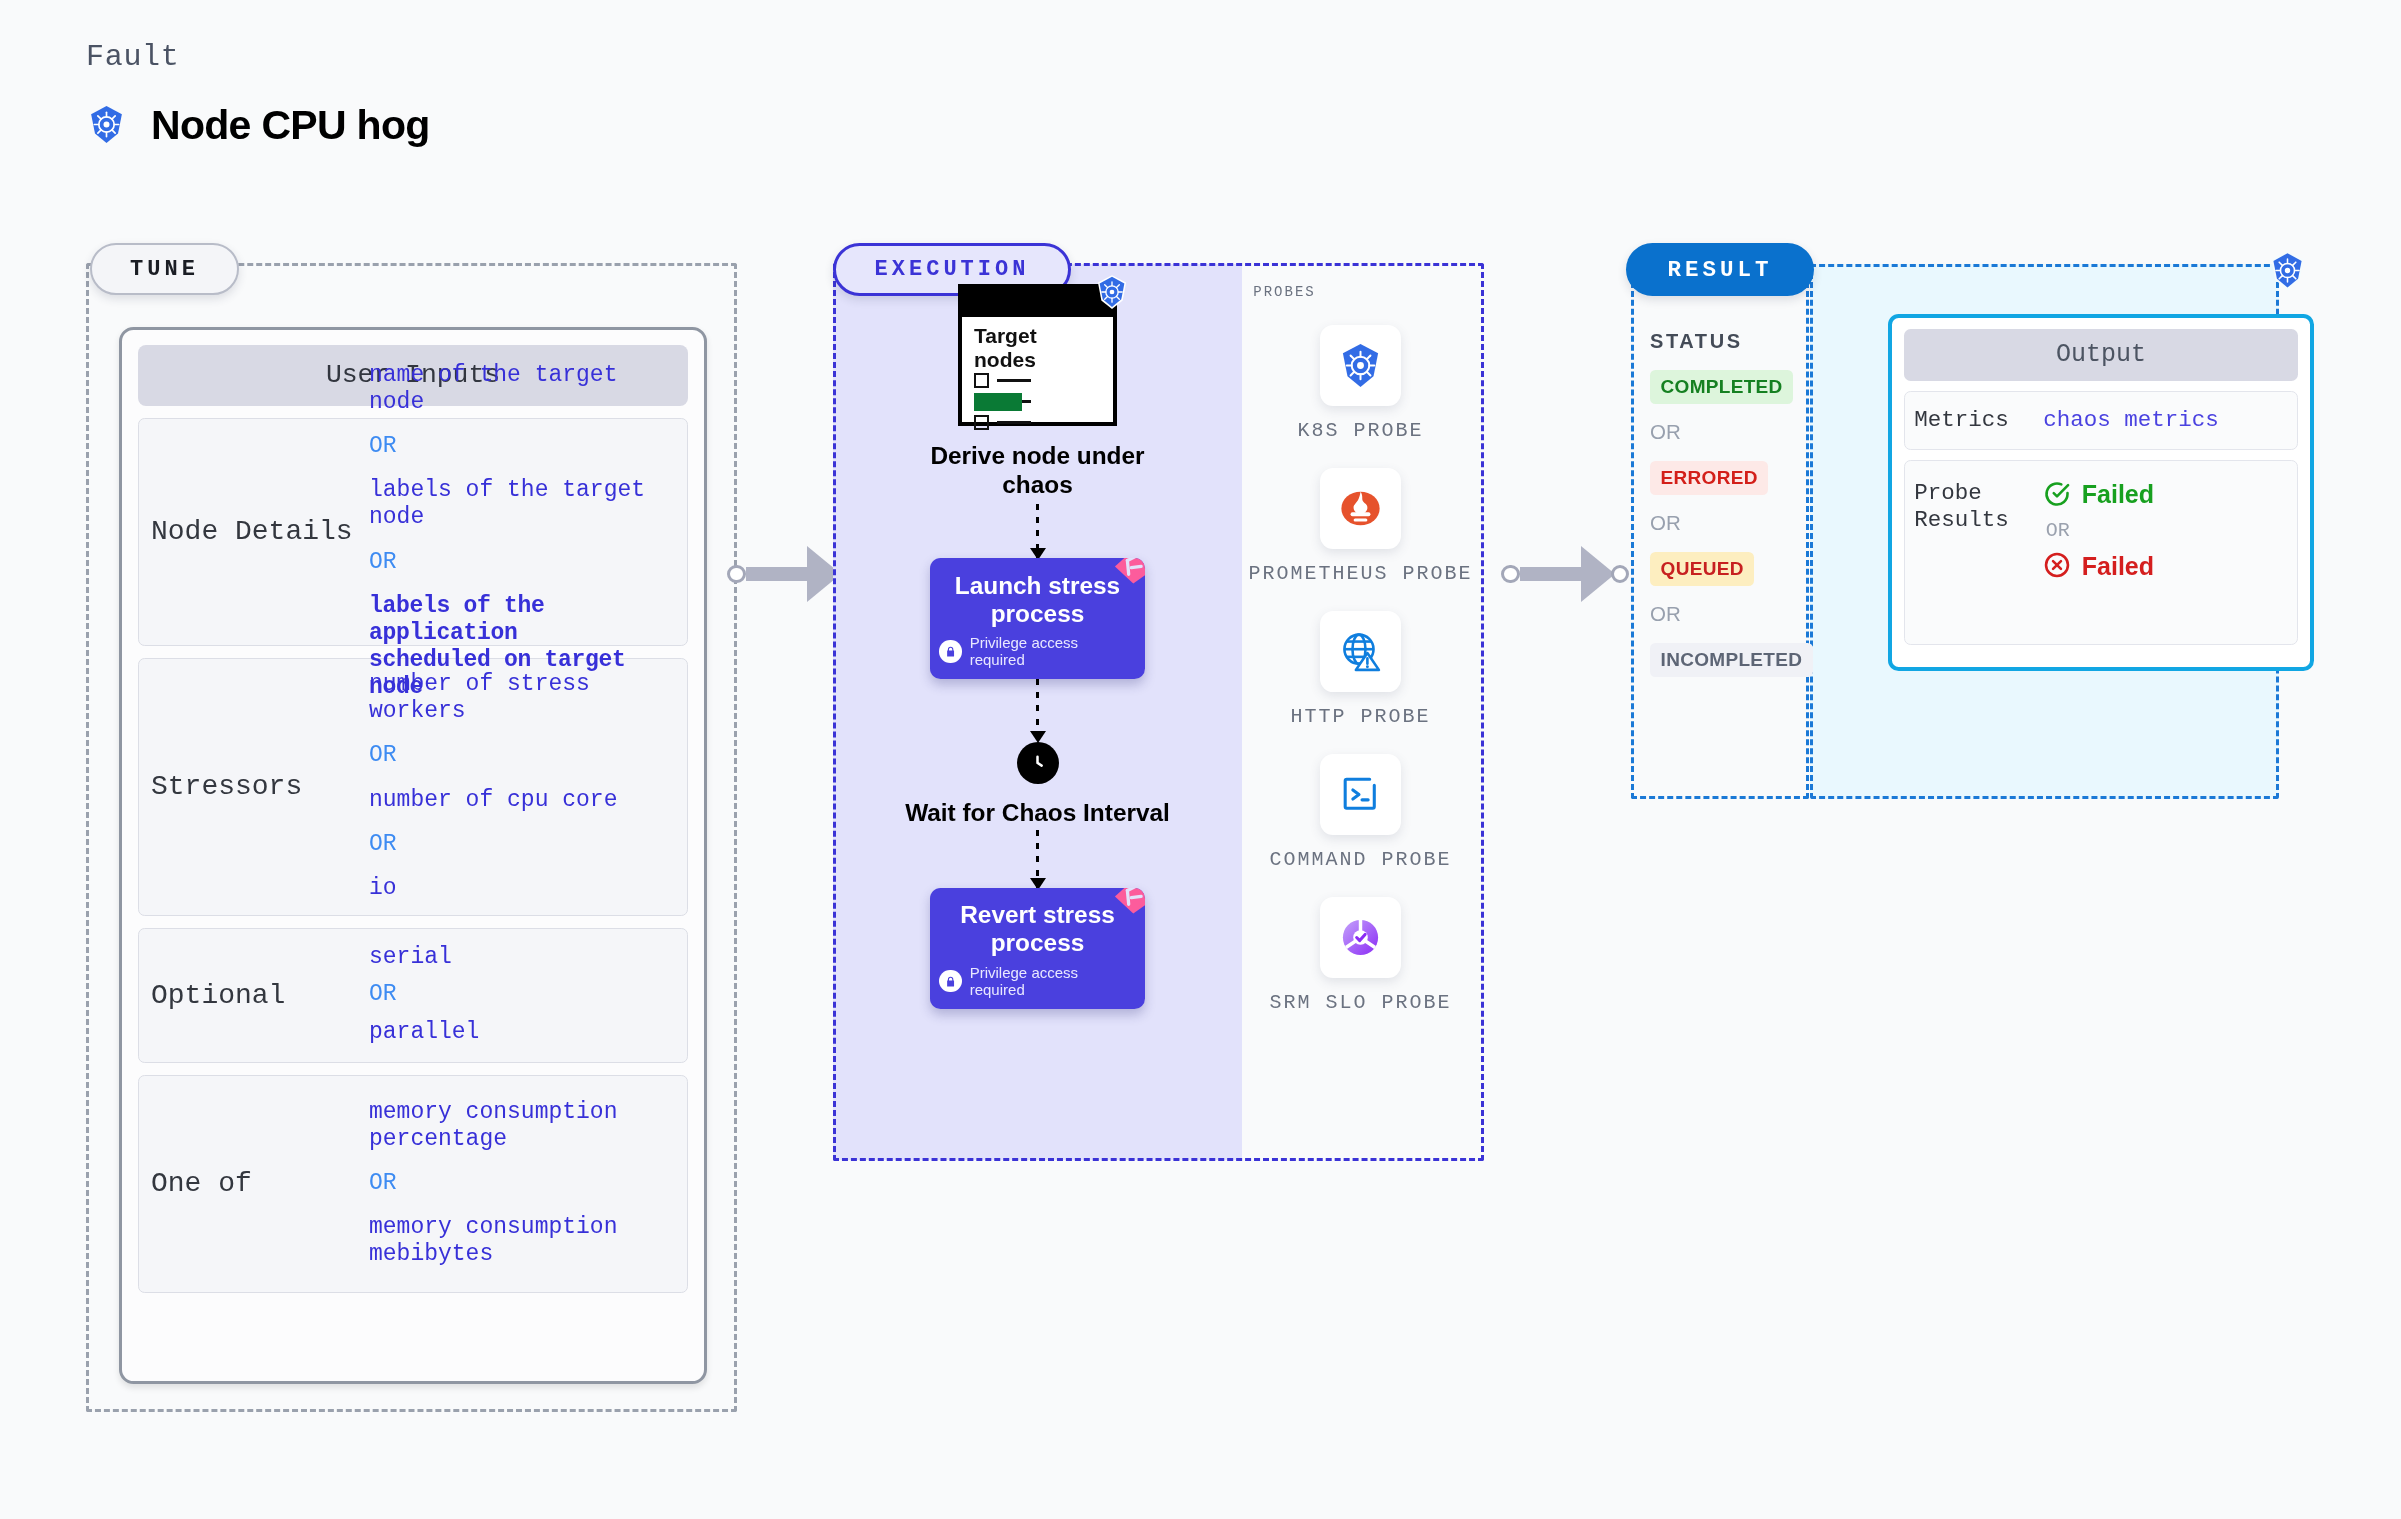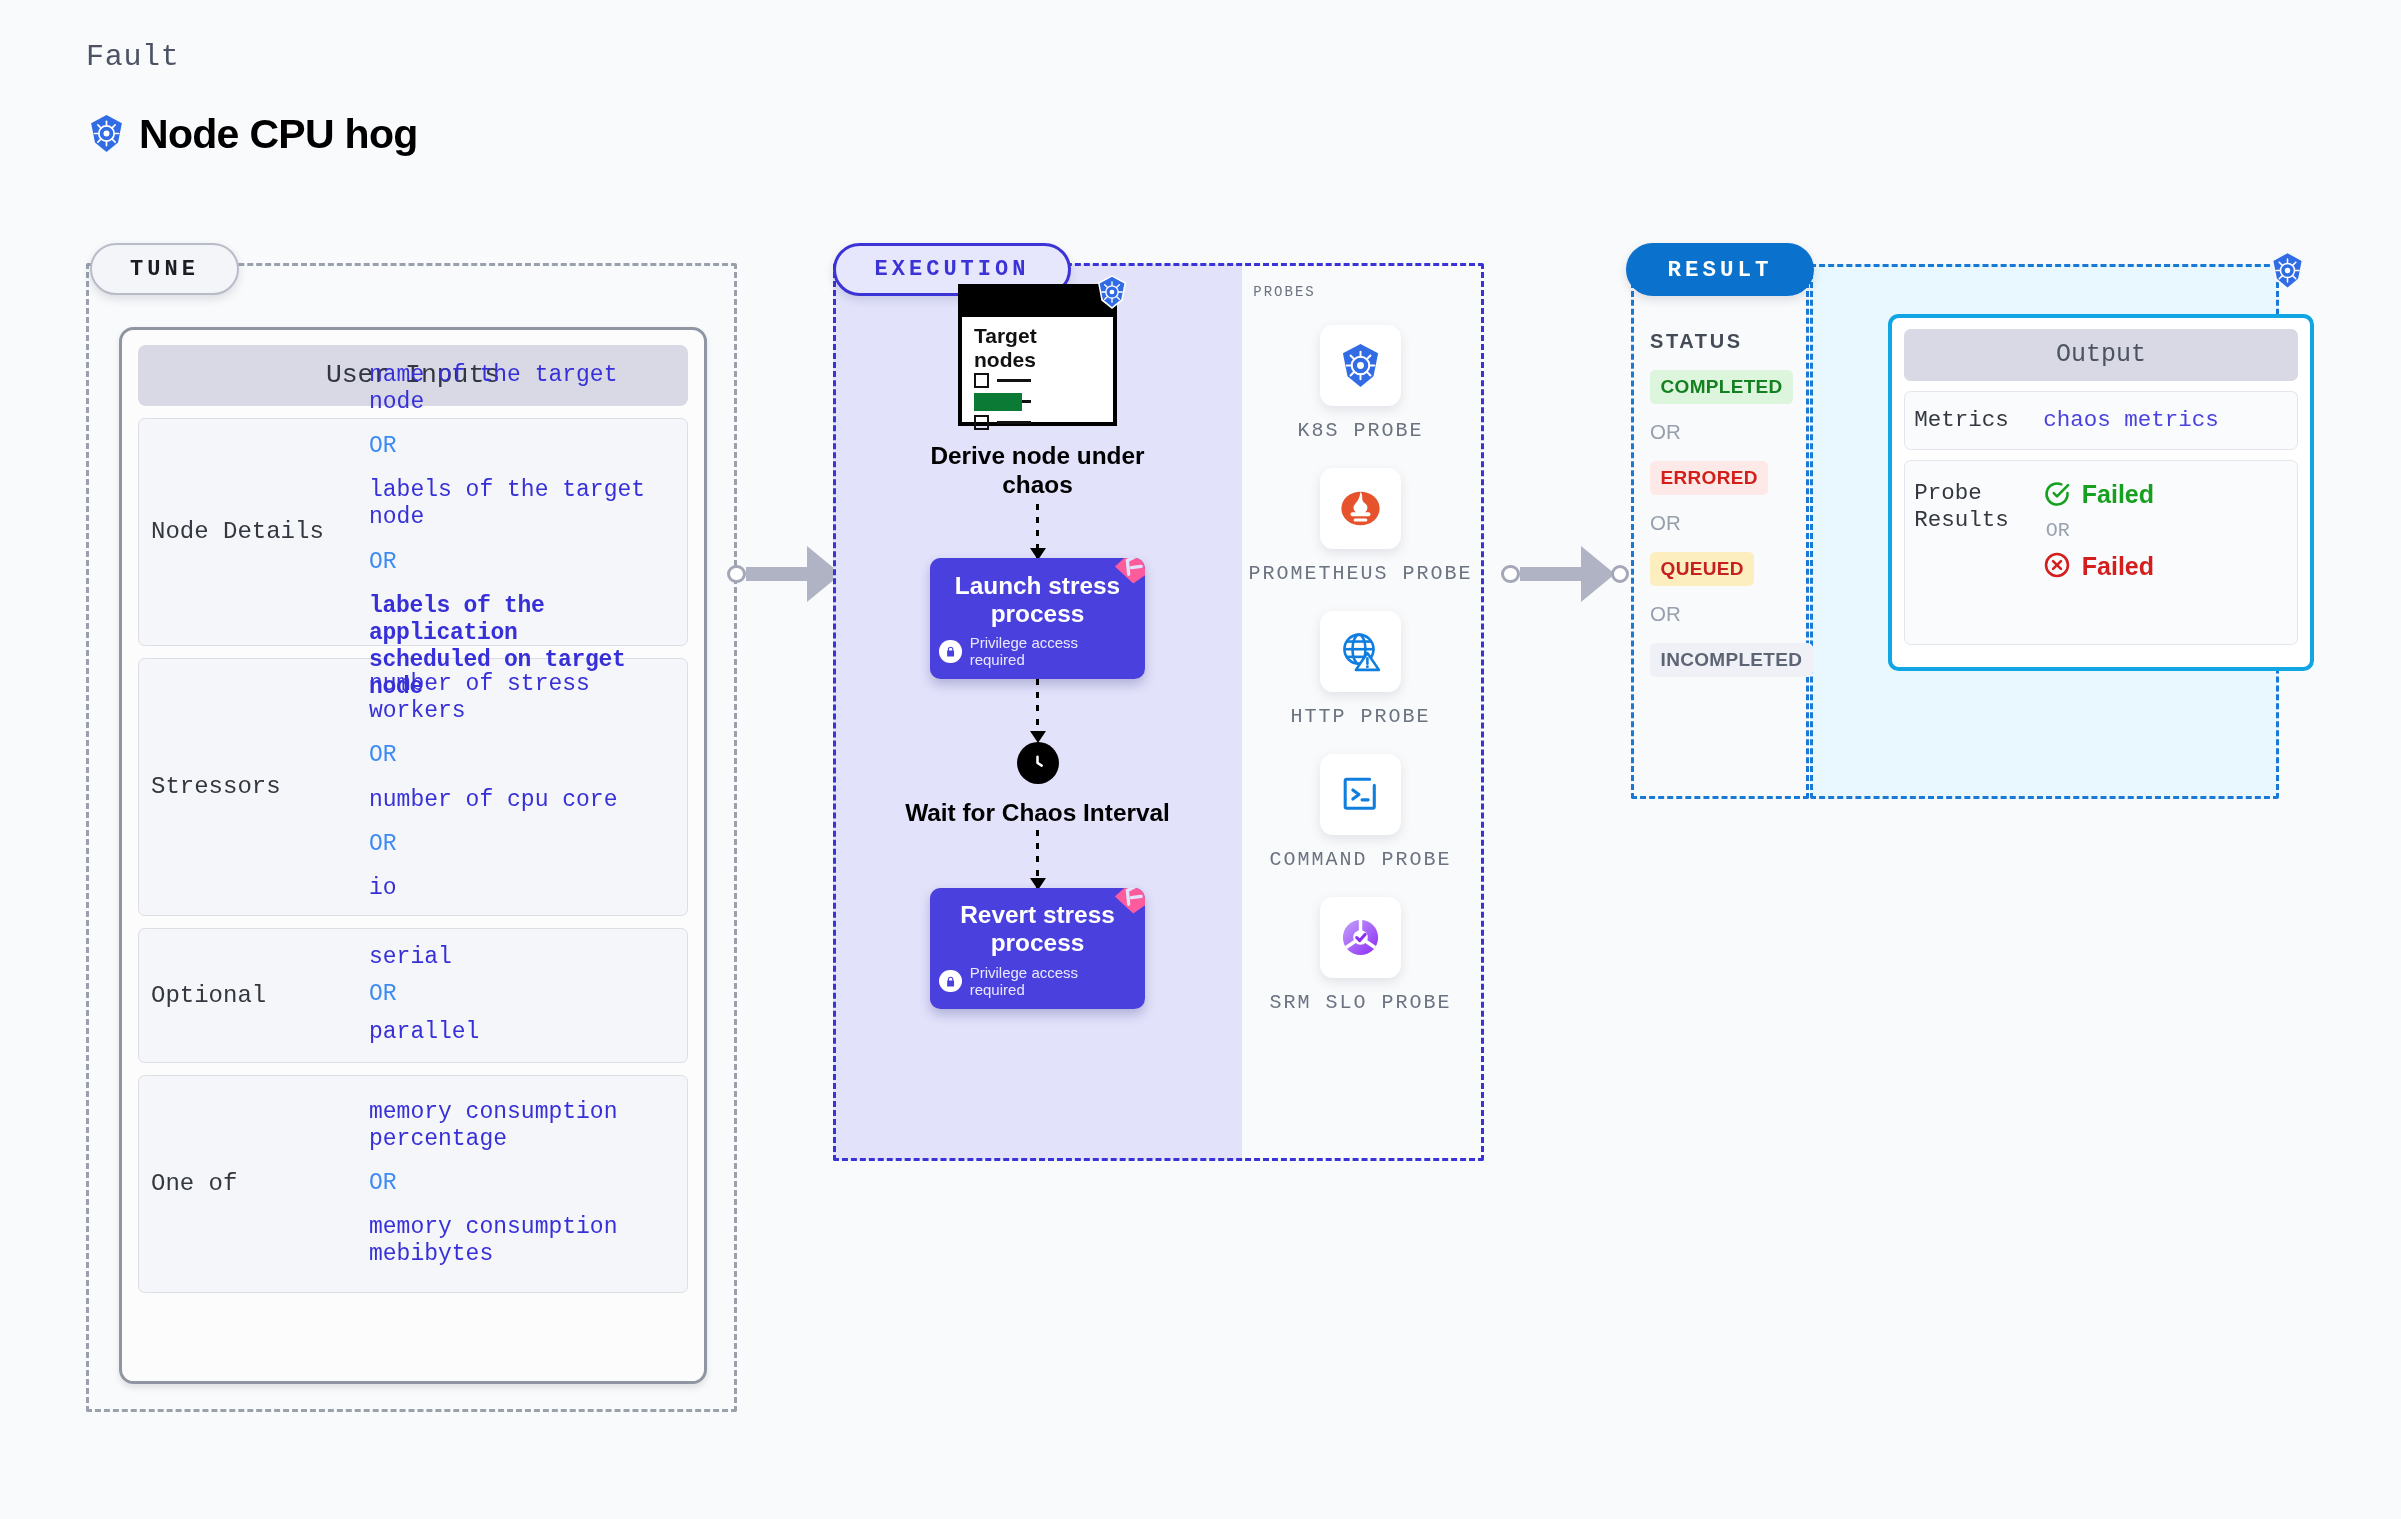--- a/index.html
+++ b/index.html
@@ -10,21 +10,21 @@
     overflow:hidden;
     position:relative;
   }
 
   
   #header{position:absolute;left:86px;top:40px;}
   #fault-label{
     font-family:"Liberation Mono", monospace;
     font-size:30px;color:#4b5364;letter-spacing:0.7px;
   }
-  #title-row{display:flex;align-items:center;gap:12px;margin-top:37px;}
+  #title-row{display:flex;align-items:center;gap:24px;margin-top:28px;}
   #title-text{font-size:41px;font-weight:bold;color:#000;letter-spacing:-0.7px;}
 
   
   .dashed-box{position:absolute;border-style:dashed;box-sizing:border-box;}
   .pill{
     position:absolute;display:flex;align-items:center;justify-content:center;
     border-radius:660px;box-sizing:border-box;
     font-family:"Liberation Mono", monospace;font-weight:bold;
     letter-spacing:4px;
     box-shadow:0 4px 9.2px rgba(40,50,80,.14);
@@ -46,21 +46,21 @@
     display:flex;align-items:center;justify-content:center;
     font-family:"Liberation Mono", monospace;font-size:26.4px;color:#32363f;
   }
   .tune-row{
     margin-top:12px;background:#f5f6f9;border:1.3px solid #dcdee6;border-radius:6.6px;
     display:flex;align-items:center;box-sizing:border-box;
     padding:17px 6.6px 17px 12px;
   }
   .tune-row-label{
     width:218px;flex:none;
-    font-family:"Liberation Mono", monospace;font-size:24px;color:#33373f;
+    font-family:"Liberation Mono", monospace;font-size:28px;color:#33373f;
   }
   .tune-row-values{flex:1;font-family:"Liberation Mono", monospace;font-size:23px;line-height:1.18;}
   .val{color:#3730d8;}
   .or{color:#3d8bf2;margin:17px 0;}
   .val.wide{letter-spacing:-0.3px;}
 
   
   #exec-dashed{left:833px;top:263px;width:651px;height:898px;
     border-width:3.3px;border-color:#3b33d6;border-radius:2.6px;background:transparent;}
   #exec-panel{

